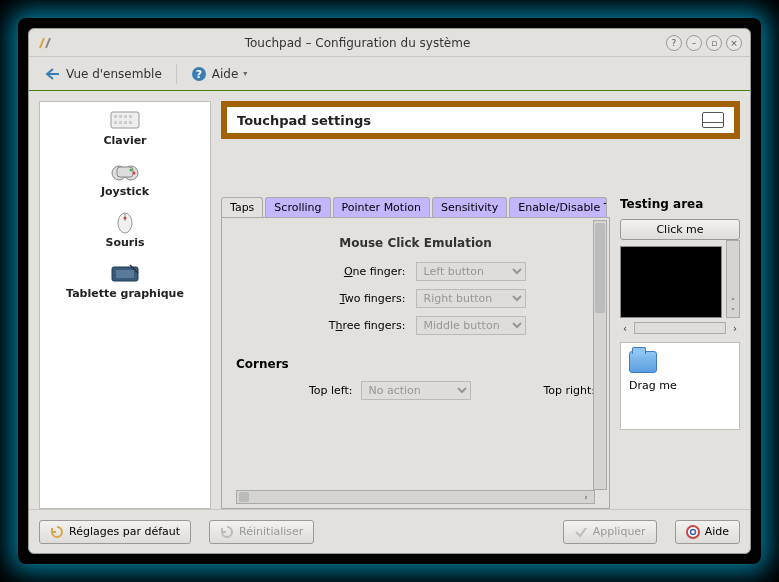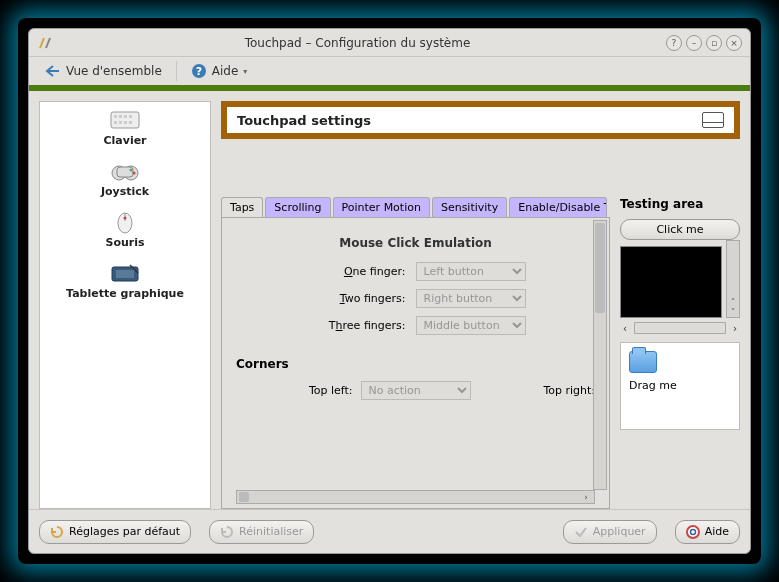--- a/index.html
+++ b/index.html
@@ -3,21 +3,21 @@
 <meta charset="utf-8">
 <style>
 * { box-sizing: border-box; margin: 0; padding: 0; font-family: "DejaVu Sans", "Liberation Sans", sans-serif; }
 body { background: #000; width: 779px; height: 582px; position: relative; }
 .glow { position: absolute; inset: 18px; border-radius: 8px; box-shadow: 0 0 25px 8px rgba(0,200,255,0.6); }
 .window { position: absolute; inset: 28px; background: #e3e1dd; border: 1px solid #9a9a9a; border-radius: 6px; display: flex; flex-direction: column; }
 .titlebar { height: 28px; display: flex; align-items: center; padding: 0 8px; border-bottom: 1px solid #c8c6c2; }
 .titlebar .ticon { display:flex; gap:0; align-items:center; }
 .title { font-size: 12px; color: #333; text-align:center; flex:1; }
 .winbtn { width: 16px; height: 16px; border: 1px solid #999; border-radius: 50%; background: #e9e7e3; margin-left: 4px; display:flex; align-items:center; justify-content:center; font-size:9px; color:#555; cursor:pointer; }
-.toolbar { height: 34px; display:flex; align-items:center; padding: 0 10px; gap: 8px; border-bottom: 6px solid #4d7c0f; }
+.toolbar { height: 34px; display:flex; align-items:center; padding: 0 10px; gap: 8px; border-bottom: 1px solid #4d7c0f; }
 .tbtn { display:flex; align-items:center; gap:5px; font-size:12px; color:#333; padding:3px 6px; cursor:pointer; }
 .content { flex:1; display:flex; padding: 10px 10px 0 10px; gap: 10px; overflow:hidden; }
 .sidebar { width: 172px; background:#fff; border:1px solid #bfbdb9; display:flex; flex-direction:column; overflow:auto; }
 .sbitem { display:flex; flex-direction:column; align-items:center; padding:6px 4px; font-size:11px; font-weight:bold; color:#222; cursor:pointer; }
 .sbitem .sbic { width:32px; height:24px; margin-bottom:2px; display:flex; align-items:center; justify-content:center; }
 .sbitem.sel { background: linear-gradient(#6dcdf5,#3fb6ef); color:#fff; }
 .main { flex:1; display:flex; flex-direction:column; }
 .header { background:#fff; border:6px solid #a16207; height:38px; display:flex; align-items:center; justify-content:space-between; padding:0 10px; font-size:13px; font-weight:bold; color:#222; }
 .middle { flex:1; display:flex; gap:10px; margin-top:58px; overflow:hidden; }
 .tabarea { flex:1; display:flex; flex-direction:column; overflow:hidden; }
@@ -31,21 +31,21 @@
 select.combo { width:110px; font-size:11px; background:#dedcd8; border:1px solid #aaa; padding:1px 3px; color:#777; }
 .corners { font-size:12px; font-weight:bold; margin-top:14px; }
 .crow { display:flex; align-items:center; gap:8px; font-size:11px; margin-top:10px; }
 .hscroll { height:14px; border:1px solid #aaa; background:#d6d4d0; margin-top:auto; position:relative; }
 .hscroll .thumb { position:absolute; left:2px; top:1px; bottom:1px; width:10px; background:#bbb; border-radius:2px; }
 .hscroll .arr { position:absolute; right:2px; top:0; bottom:0; width:12px; display:flex; align-items:center; justify-content:center; font-size:9px; color:#555;}
 .vscroll { width:14px; border:1px solid #aaa; background:#d6d4d0; position:absolute; right:2px; top:2px; bottom:18px; }
 .vscroll .thumb { position:absolute; top:2px; left:1px; right:1px; height:90px; background:#bbb; border-radius:2px; }
 .testarea { width:120px; display:flex; flex-direction:column; font-size:11px; }
 .testtitle { font-weight:bold; font-size:12px; margin-bottom:8px; }
-.btn { border:1px solid #999; background:linear-gradient(#f4f2ee,#dedcd8); border-radius:10px; padding:3px 8px; font-size:11px; cursor:pointer; text-align:center; }
+.btn { border:1px solid #999; background:linear-gradient(#f4f2ee,#dedcd8); border-radius:3px; padding:3px 8px; font-size:11px; cursor:pointer; text-align:center; }
 .blackbox { background:#000; border:1px solid #888; height:72px; margin-top:6px; }
 .minisl { display:flex; align-items:center; gap:4px; margin-top:4px; }
 .minisl .track { flex:1; height:12px; border:1px solid #aaa; background:#dedcd8; position:relative; }
 .minisl .arr { font-size:10px; color:#333; padding:0 3px; cursor:pointer; }
 .dragbox { background:#fff; border:1px solid #bfbdb9; margin-top:8px; padding:8px; height:88px; }
 .folder { width:28px; height:22px; background:linear-gradient(#8fc5f2,#5a9fe0); border-radius:3px; border:1px solid #3d7ac0; position:relative; margin-bottom:6px; }
 .folder::before { content:""; position:absolute; top:-5px; left:2px; width:12px; height:6px; background:#8fc5f2; border:1px solid #3d7ac0; border-bottom:none; border-radius:2px 2px 0 0; }
 .footer { height:44px; border-top:1px solid #c8c6c2; display:flex; align-items:center; padding:0 10px; gap:18px; }
 .footer .btn { display:flex; align-items:center; gap:5px; padding:4px 10px; }
 .footer .btn.disabled { color:#999; }

